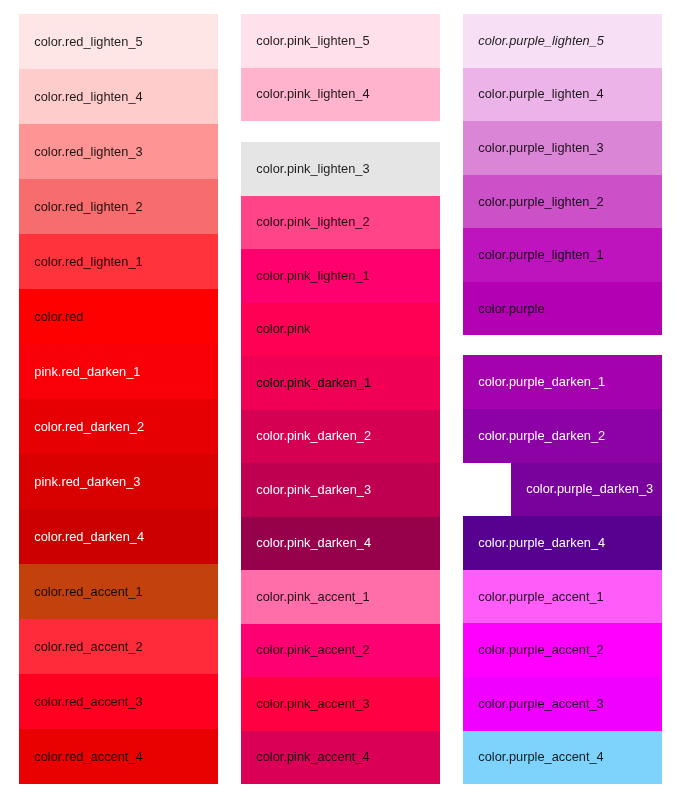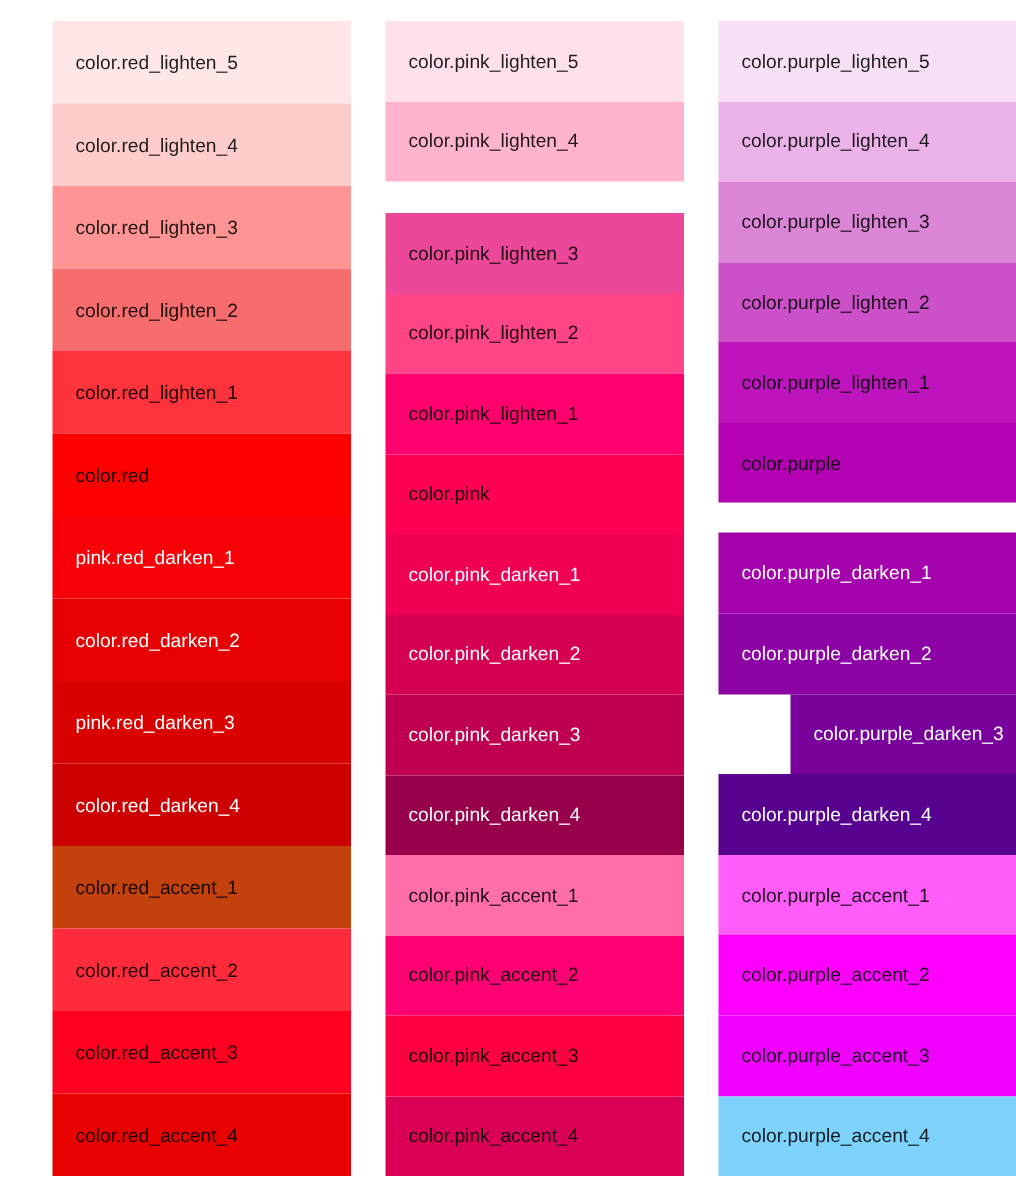--- a/index.html
+++ b/index.html
@@ -10,21 +10,21 @@
     height: 800px;
     background: #ffffff;
   }
   body {
     font-family: "Liberation Sans", sans-serif;
     -webkit-font-smoothing: antialiased;
     overflow: hidden;
   }
   .palette-board {
     position: absolute;
-    left: 35px;
+    left: 19px;
     top: 14px;
     width: 643px;
     height: 770px;
     display: flex;
     flex-direction: row;
     gap: 23px;
   }
   .palette-column {
     width: 199px;
     display: flex;
@@ -92,34 +92,34 @@
       <span class="swatch-label" style="color: rgba(0, 0, 0, 0.87);">color.red_accent_4</span>
     </div>
   </div>
   <div class="palette-column">
     <div class="swatch" style="background-color: rgb(255, 224, 235);">
       <span class="swatch-label" style="color: rgba(0, 0, 0, 0.87);">color.pink_lighten_5</span>
     </div>
     <div class="swatch" style="background-color: rgb(255, 179, 205);">
       <span class="swatch-label" style="color: rgba(0, 0, 0, 0.87);">color.pink_lighten_4</span>
     </div>
-    <div class="swatch" style="background-color: #ec4899; margin-top: 21px;">
+    <div class="swatch" style="background-color: #e5e5e5; margin-top: 21px;">
       <span class="swatch-label" style="color: rgba(0, 0, 0, 0.87);">color.pink_lighten_3</span>
     </div>
     <div class="swatch" style="background-color: rgb(255, 68, 136);">
       <span class="swatch-label" style="color: rgba(0, 0, 0, 0.87);">color.pink_lighten_2</span>
     </div>
     <div class="swatch" style="background-color: rgb(255, 0, 110);">
       <span class="swatch-label" style="color: rgba(0, 0, 0, 0.87);">color.pink_lighten_1</span>
     </div>
     <div class="swatch" style="background-color: rgb(255, 0, 85);">
       <span class="swatch-label" style="color: rgba(0, 0, 0, 0.87);">color.pink</span>
     </div>
     <div class="swatch" style="background-color: rgb(239, 0, 85);">
-      <span class="swatch-label" style="color: #ffffff;">color.pink_darken_1</span>
+      <span class="swatch-label" style="color: #000000;">color.pink_darken_1</span>
     </div>
     <div class="swatch" style="background-color: rgb(213, 0, 82);">
       <span class="swatch-label" style="color: rgb(255, 255, 255);">color.pink_darken_2</span>
     </div>
     <div class="swatch" style="background-color: rgb(191, 0, 80);">
       <span class="swatch-label" style="color: rgb(255, 255, 255);">color.pink_darken_3</span>
     </div>
     <div class="swatch" style="background-color: rgb(151, 0, 75);">
       <span class="swatch-label" style="color: rgb(255, 255, 255);">color.pink_darken_4</span>
     </div>
@@ -131,21 +131,21 @@
     </div>
     <div class="swatch" style="background-color: rgb(255, 0, 67);">
       <span class="swatch-label" style="color: rgba(0, 0, 0, 0.87);">color.pink_accent_3</span>
     </div>
     <div class="swatch" style="background-color: rgb(218, 0, 86);">
       <span class="swatch-label" style="color: rgba(0, 0, 0, 0.87);">color.pink_accent_4</span>
     </div>
   </div>
   <div class="palette-column">
     <div class="swatch" style="background-color: rgb(247, 224, 245);">
-      <span class="swatch-label" style="color: rgba(0, 0, 0, 0.87);">color.purple_lighten_5</span>
+      <span class="swatch-label" style="color: rgba(0, 0, 0, 0.87); font-style: italic;">color.purple_lighten_5</span>
     </div>
     <div class="swatch" style="background-color: rgb(235, 179, 232);">
       <span class="swatch-label" style="color: rgba(0, 0, 0, 0.87);">color.purple_lighten_4</span>
     </div>
     <div class="swatch" style="background-color: rgb(219, 133, 214);">
       <span class="swatch-label" style="color: rgba(0, 0, 0, 0.87);">color.purple_lighten_3</span>
     </div>
     <div class="swatch" style="background-color: rgb(204, 80, 199);">
       <span class="swatch-label" style="color: rgba(0, 0, 0, 0.87);">color.purple_lighten_2</span>
     </div>

